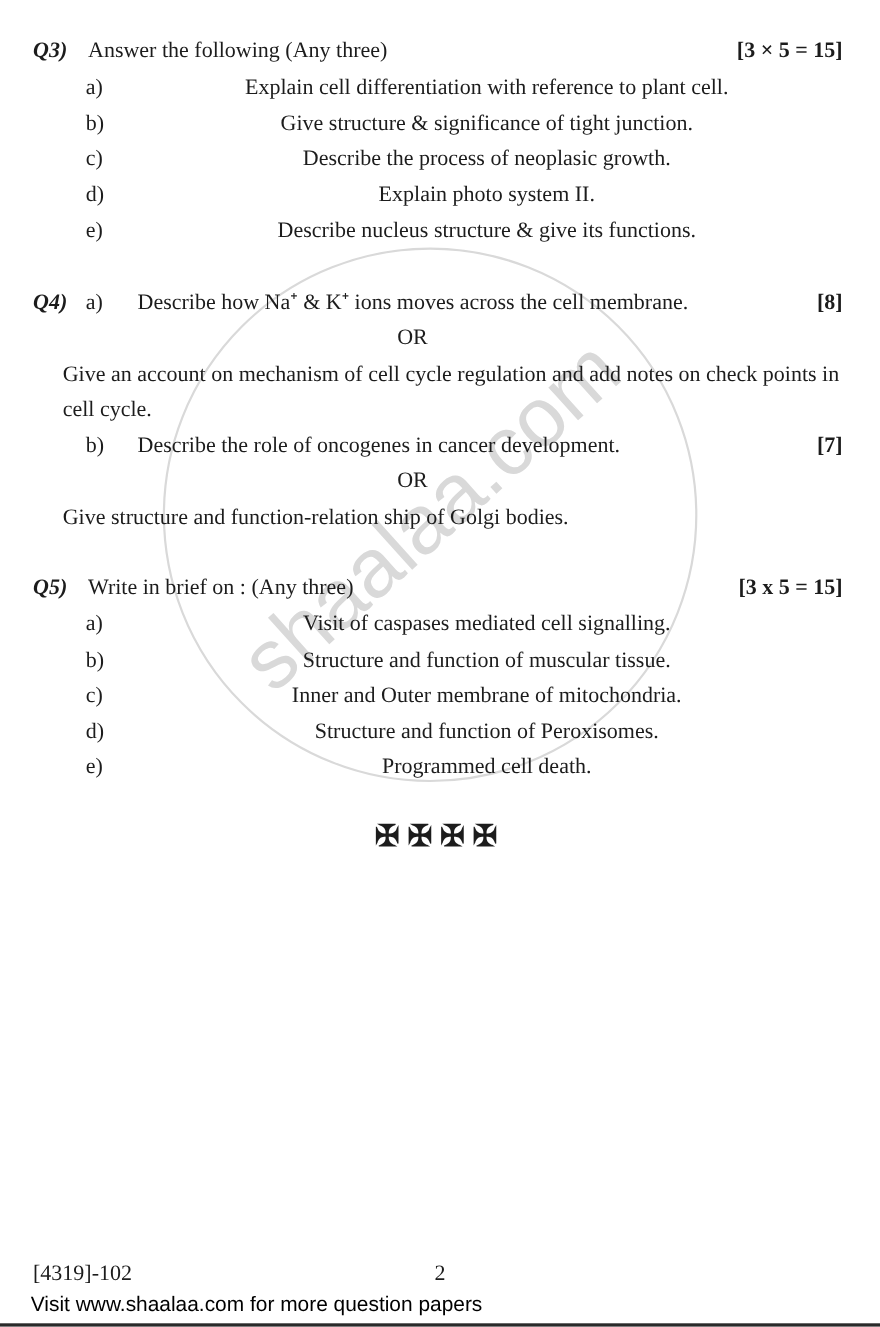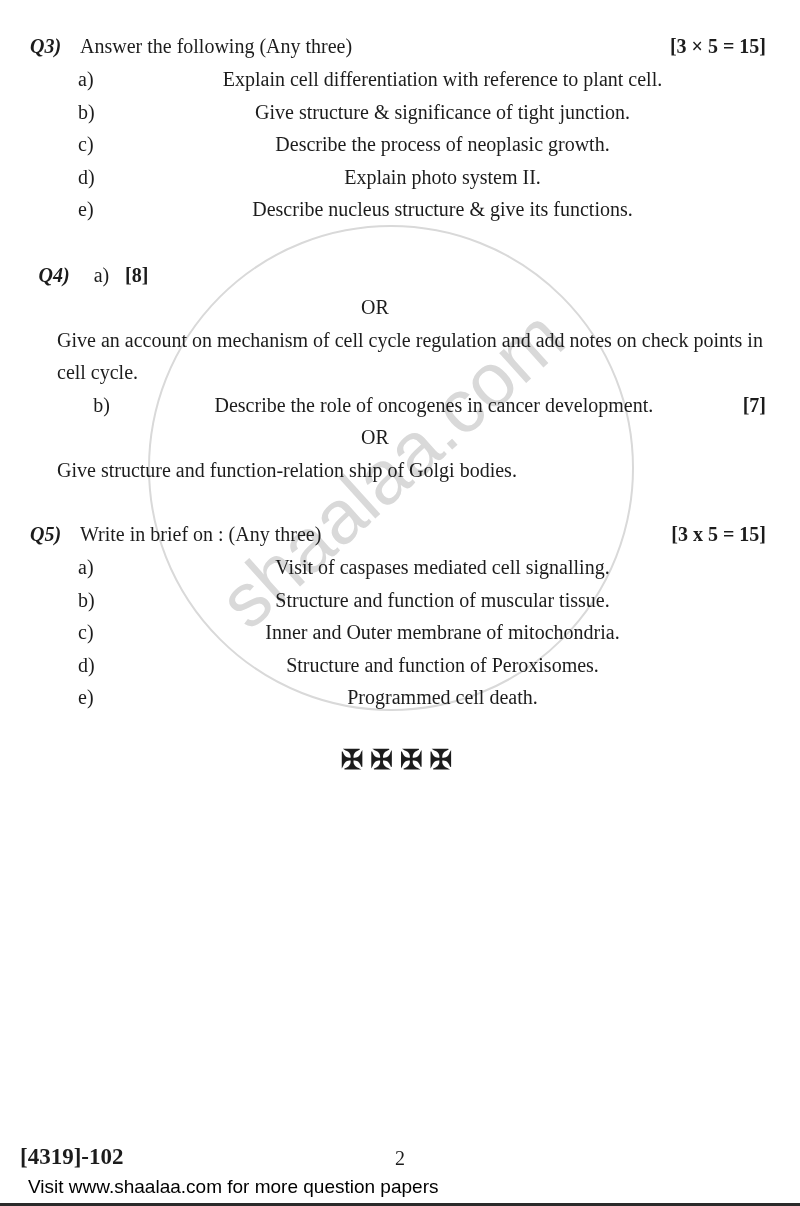--- a/index.html
+++ b/index.html
@@ -67,21 +67,20 @@
   .item-letter { width: 47px; flex: none; }
   .item-text { flex: 1; text-align: center; }
 
   
   .q4-block { margin-top: 33px; }
   .part-row {
     display: flex;
     align-items: baseline;
     padding: 0 34px 0 30px;
     line-height: 32.5px;
-    text-align: center;
   }
   .part-qlabel { width: 48px; flex: none; font-weight: bold; font-style: italic; }
   .part-letter { width: 47px; flex: none; }
   .part-text { flex: 1; }
   .part-marks { flex: none; font-weight: bold; }
 
   .or-line {
     margin-left: 125px;
     width: 500px;
     text-align: center;
@@ -101,24 +100,24 @@
     text-align: center;
     font-size: 27px;
     font-weight: bold;
     letter-spacing: 7px;
     line-height: 40px;
   }
 
   
   .footer-code {
     position: absolute;
-    left: 20px;
+    left: 30px;
     bottom: 36px;
-    font-weight: bold;
-    font-size: 23px;
+    font-weight: normal;
+    font-size: 20px;
     z-index: 1;
   }
   .footer-page {
     position: absolute;
     left: 0;
     right: 0;
     bottom: 36px;
     text-align: center;
     font-size: 20px;
     z-index: 1;
@@ -176,20 +175,21 @@
     </div>
     <div class="item">
       <span class="item-letter">e)</span>
       <span class="item-text">Describe nucleus structure &amp; give its functions.</span>
     </div>
 
     <div class="q4-block">
       <div class="part-row">
         <span class="part-qlabel">Q4)</span>
         <span class="part-letter">a)</span>
+        <span class="part-text">Describe how Na⁺ &amp; K⁺ ions moves across the cell membrane.</span>
         <span class="part-marks">[8]</span>
       </div>
       <div class="or-line">OR</div>
       <div class="alt-text">Give an account on mechanism of cell cycle regulation and add notes on check points in cell cycle.</div>
 
       <div class="part-row">
         <span class="part-qlabel"></span>
         <span class="part-letter">b)</span>
         <span class="part-text">Describe the role of oncogenes in cancer development.</span>
         <span class="part-marks">[7]</span>

